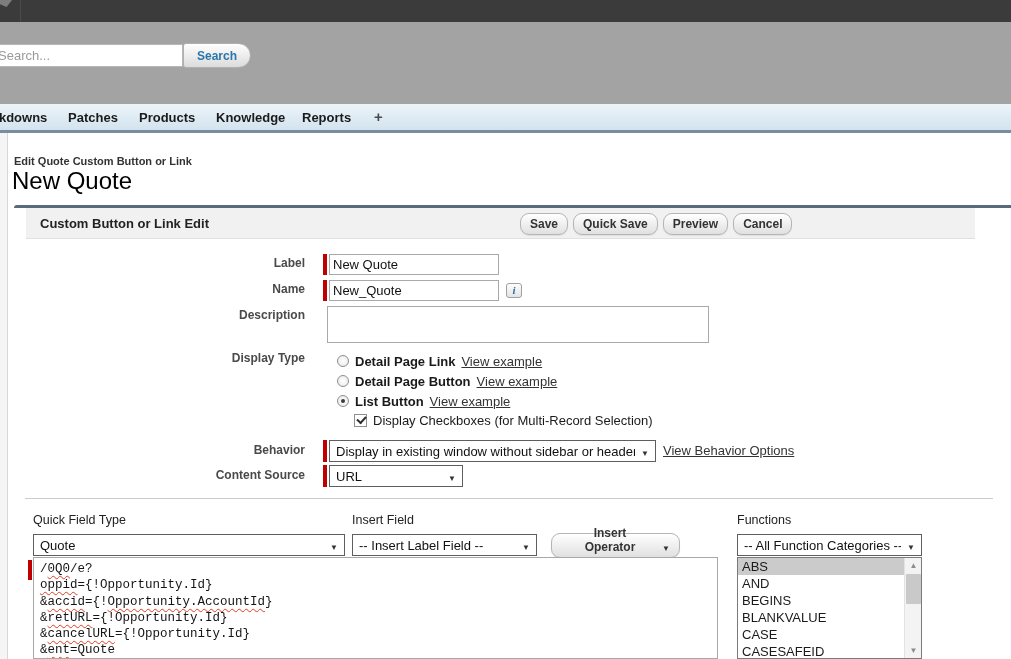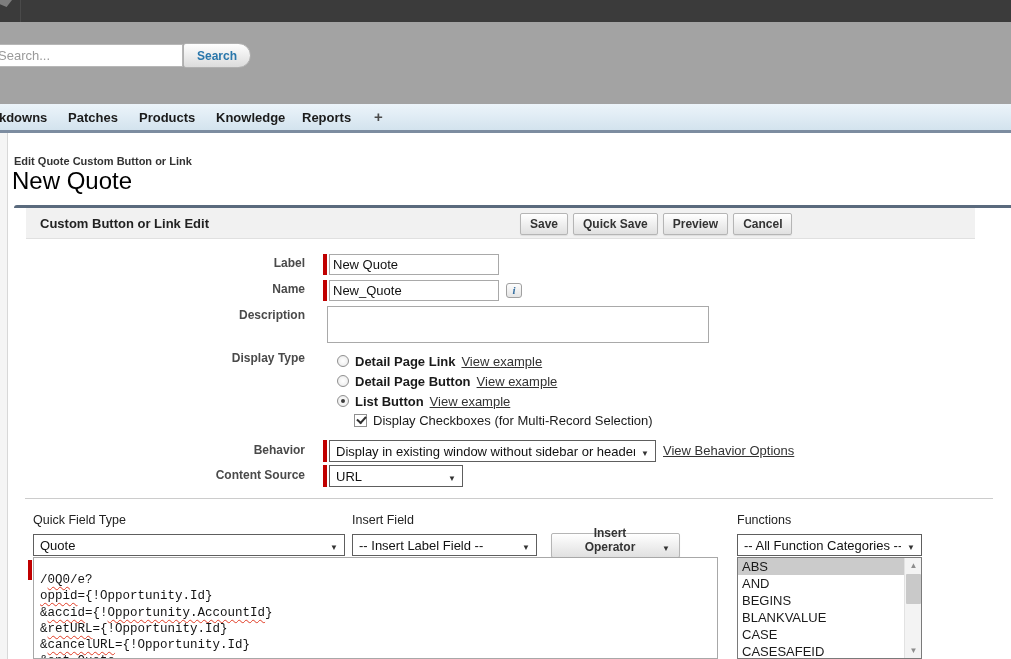--- a/index.html
+++ b/index.html
@@ -34,21 +34,21 @@
   .left-strip { position:absolute; left:0; top:0; width:8px; height:526px; background:#f5f5f5; border-right:1px solid #d8d8d8; }
 
   .breadcrumb { position:absolute; left:14px; top:22px; font-size:11px; font-weight:bold; color:#333; }
   .page-title { position:absolute; left:12px; top:34px; font-size:24px; color:#000; }
 
   
   .sect-topborder { position:absolute; left:14px; top:72px; width:997px; height:3px; background:#5a6a7d; border-radius:4px 0 0 0; }
   .sect-header { position:absolute; left:26px; top:75px; width:949px; height:31px; background:#f1f1f1; border-bottom:1px solid #e0e0e0; }
   .sect-title { position:absolute; left:14px; top:8px; font-size:13px; font-weight:bold; color:#222; }
   .actions { position:absolute; left:494px; top:5px; display:flex; gap:5px; }
-  .btn { background:linear-gradient(#ffffff,#e0e0e0); border:1px solid #b5b5b5; border-radius:2px;
+  .btn { background:linear-gradient(#ffffff,#e0e0e0); border:1px solid #b5b5b5; border-radius:9px;
     font-family:"Liberation Sans",sans-serif; font-size:12px; font-weight:bold; color:#333;
     padding:3px 9px; cursor:pointer; box-shadow:0 1px 1px rgba(0,0,0,.08); }
 
   
   .flabel { position:absolute; left:105px; width:200px; text-align:right; font-size:12px; font-weight:bold; color:#4a4a4a; }
   .reqbar { position:absolute; width:4px; height:21px; background:#c00000; }
   .tinput { position:absolute; height:21px; border:1px solid #a9a9a9; padding:0 3px;
     font:13px "Liberation Sans",sans-serif; color:#111; background:#fff; }
   .tarea { position:absolute; border:1px solid #a9a9a9; background:#fff; font:13px "Liberation Sans",sans-serif; resize:none; }
   .info-icon { position:absolute; width:16px; height:15px; border:1px solid #a0a0a0; border-radius:3px;
@@ -75,21 +75,21 @@
   .sel-arrow { flex:none; margin-left:6px; }
   .sel-arrow::after { content:"▼"; font-size:8px; color:#333; }
 
   .hr-div { position:absolute; left:25px; top:365px; width:968px; height:1px; background:#cccccc; }
 
   .mini-label { position:absolute; font-size:12.5px; color:#222; }
   .op-btn { position:absolute; left:551px; top:400px; height:25px; width:129px; display:flex; align-items:flex-end; justify-content:center; gap:6px;padding-left:18px; }
 
   
   .code-box { position:absolute; left:33px; top:424px; width:685px; height:102px;
-    border:1px solid #a8a8a8; background:#fff; padding:14px 6px; overflow:hidden;
+    border:1px solid #a8a8a8; background:#fff; padding:3px 6px; overflow:hidden;
     font-family:"Liberation Mono",monospace; font-size:12.5px; color:#141414; line-height:16.3px; cursor:text; }
   .sq { text-decoration:underline; text-decoration-style:wavy; text-decoration-color:#e03b24;
     text-decoration-thickness:1px; text-underline-offset:3px; }
 
   .fn-list { position:absolute; left:737px; top:424px; width:185px; height:102px;
     border:1px solid #7a7a7a; background:#fff; overflow:hidden; }
   .fn-item { height:17px; line-height:17px; padding-left:4px; font-size:13px; color:#1a1a1a; cursor:pointer; }
   .fn-item.sel { background:#cbcbcb; }
   .fn-scroll { position:absolute; right:0; top:0; width:17px; height:100px; background:#f3f3f3; border-left:1px solid #e2e2e2; }
   .sb-btn { position:absolute; left:0; width:17px; height:15px; text-align:center; line-height:15px; color:#8d8d8d; font-size:8px; cursor:pointer; }

